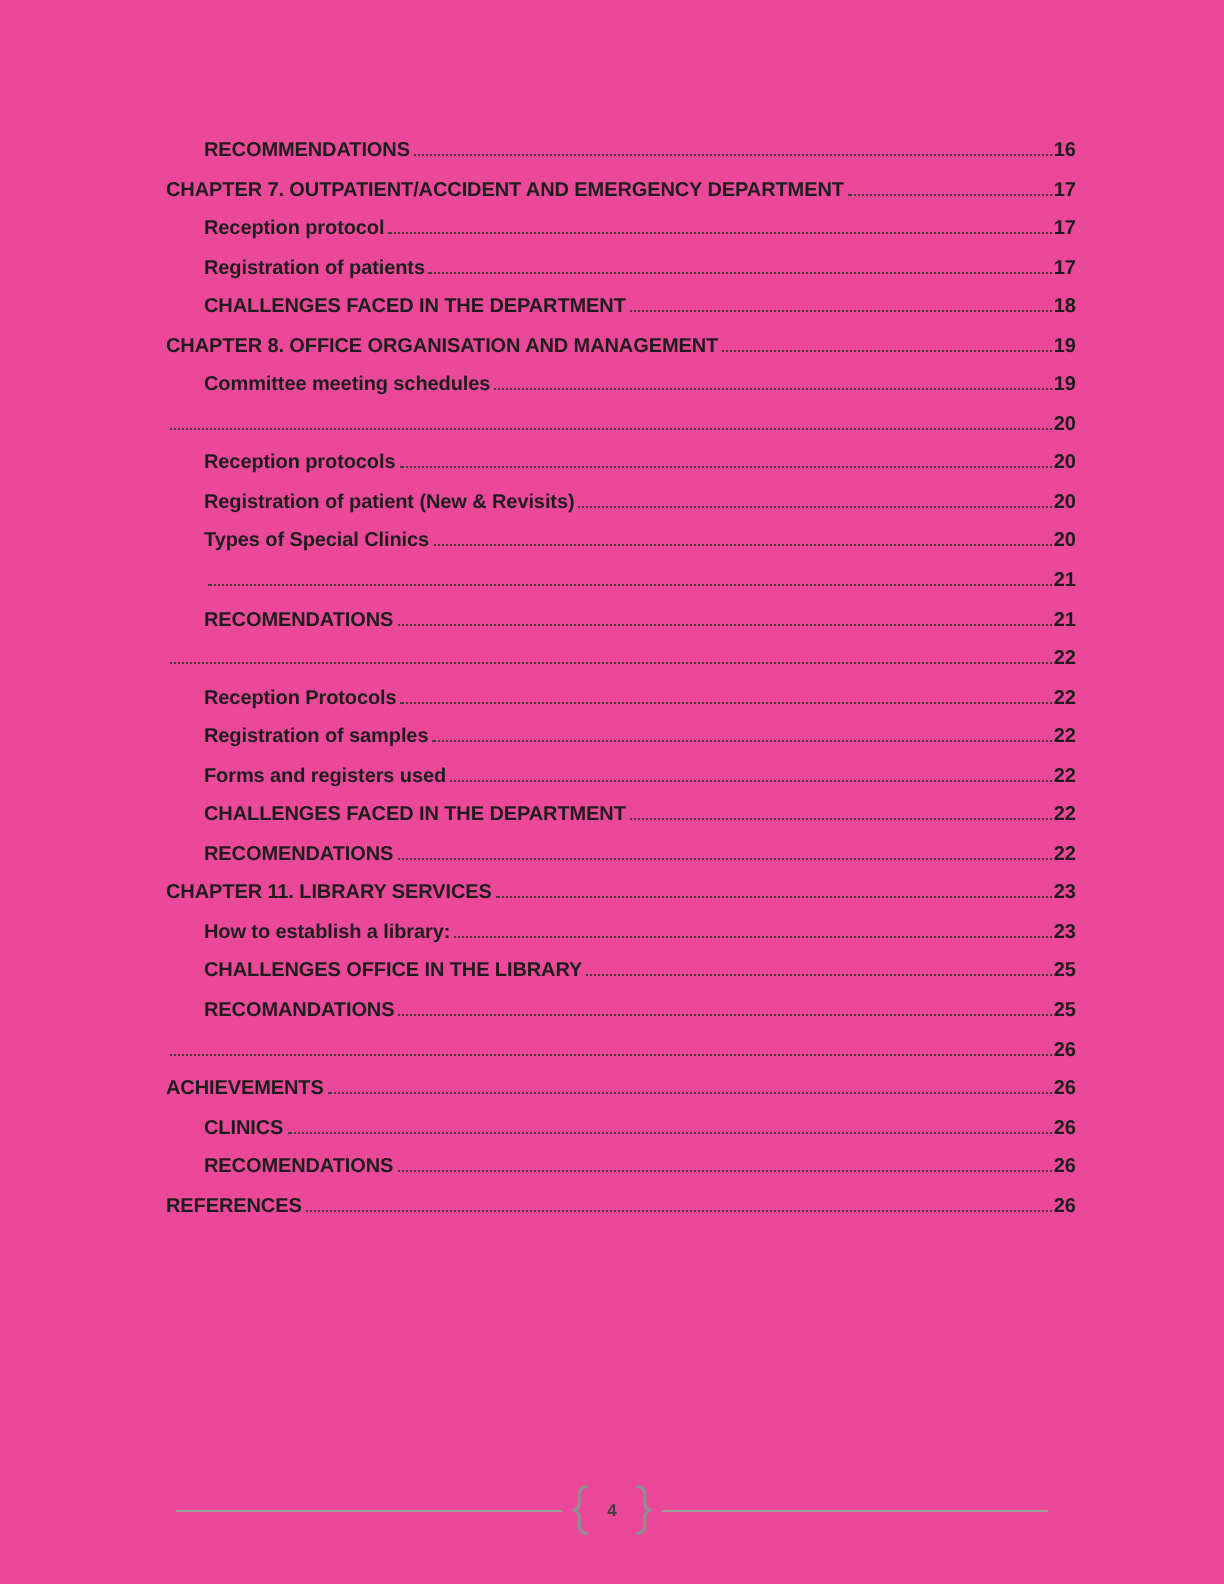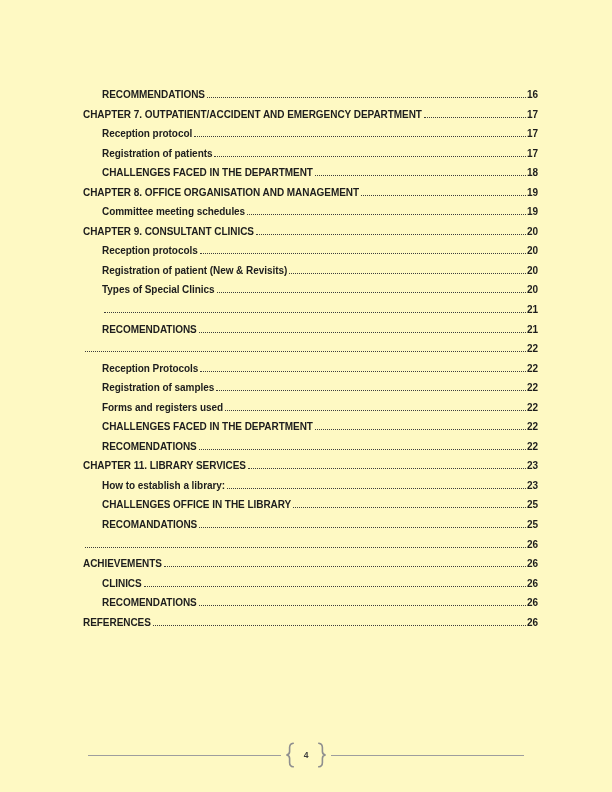--- a/index.html
+++ b/index.html
@@ -5,21 +5,21 @@
   html, body { margin: 0; padding: 0; }
   body {
     width: 612px; height: 792px;
     background: #ffffff;
     position: relative;
     overflow: hidden;
     font-family: "Liberation Sans", "DejaVu Sans", sans-serif;
   }
   .doc-page {
     position: absolute; inset: 0;
-    background: #fef9c3;
+    background: #ec4899;
   }
 
   
   #toc {
     position: absolute;
     left: 83px; top: 66px; width: 455px;
     color: #1d1d1d;
   }
   .row {
     display: flex;
@@ -32,21 +32,21 @@
   }
   .row.sub { padding-left: 19px; }
   .row .label { flex: 0 0 auto; letter-spacing: -0.05px; }
   .row .leader {
     flex: 1 1 auto;
     min-width: 8px;
     border-bottom: 1.4px dotted #3d3d3d;
     margin-left: 2px;
     margin-right: 1px;
   }
-  .row .pg { flex: 0 0 auto; font-weight: bold; margin-top: 19px; }
+  .row .pg { flex: 0 0 auto; font-weight: bold; }
 
   
   .footer {
     position: absolute;
     left: 88px; top: 742px;
     width: 436px; height: 26px;
     display: flex;
     align-items: center;
   }
   .fline { flex: 1 1 auto; height: 0; border-top: 1.4px solid #9e9e9e; }
@@ -95,21 +95,20 @@
     <span class="label">CHAPTER 8. OFFICE ORGANISATION AND MANAGEMENT</span>
     <span class="leader"></span>
     <span class="pg">19</span>
   </div>
       <div class="row sub">
     <span class="label">Committee meeting schedules</span>
     <span class="leader"></span>
     <span class="pg">19</span>
   </div>
       <div class="row">
-    <span class="label">CHAPTER 9. CONSULTANT CLINICS</span>
     <span class="leader"></span>
     <span class="pg">20</span>
   </div>
       <div class="row sub">
     <span class="label">Reception protocols</span>
     <span class="leader"></span>
     <span class="pg">20</span>
   </div>
       <div class="row sub">
     <span class="label">Registration of patient (New &amp; Revisits)</span>

